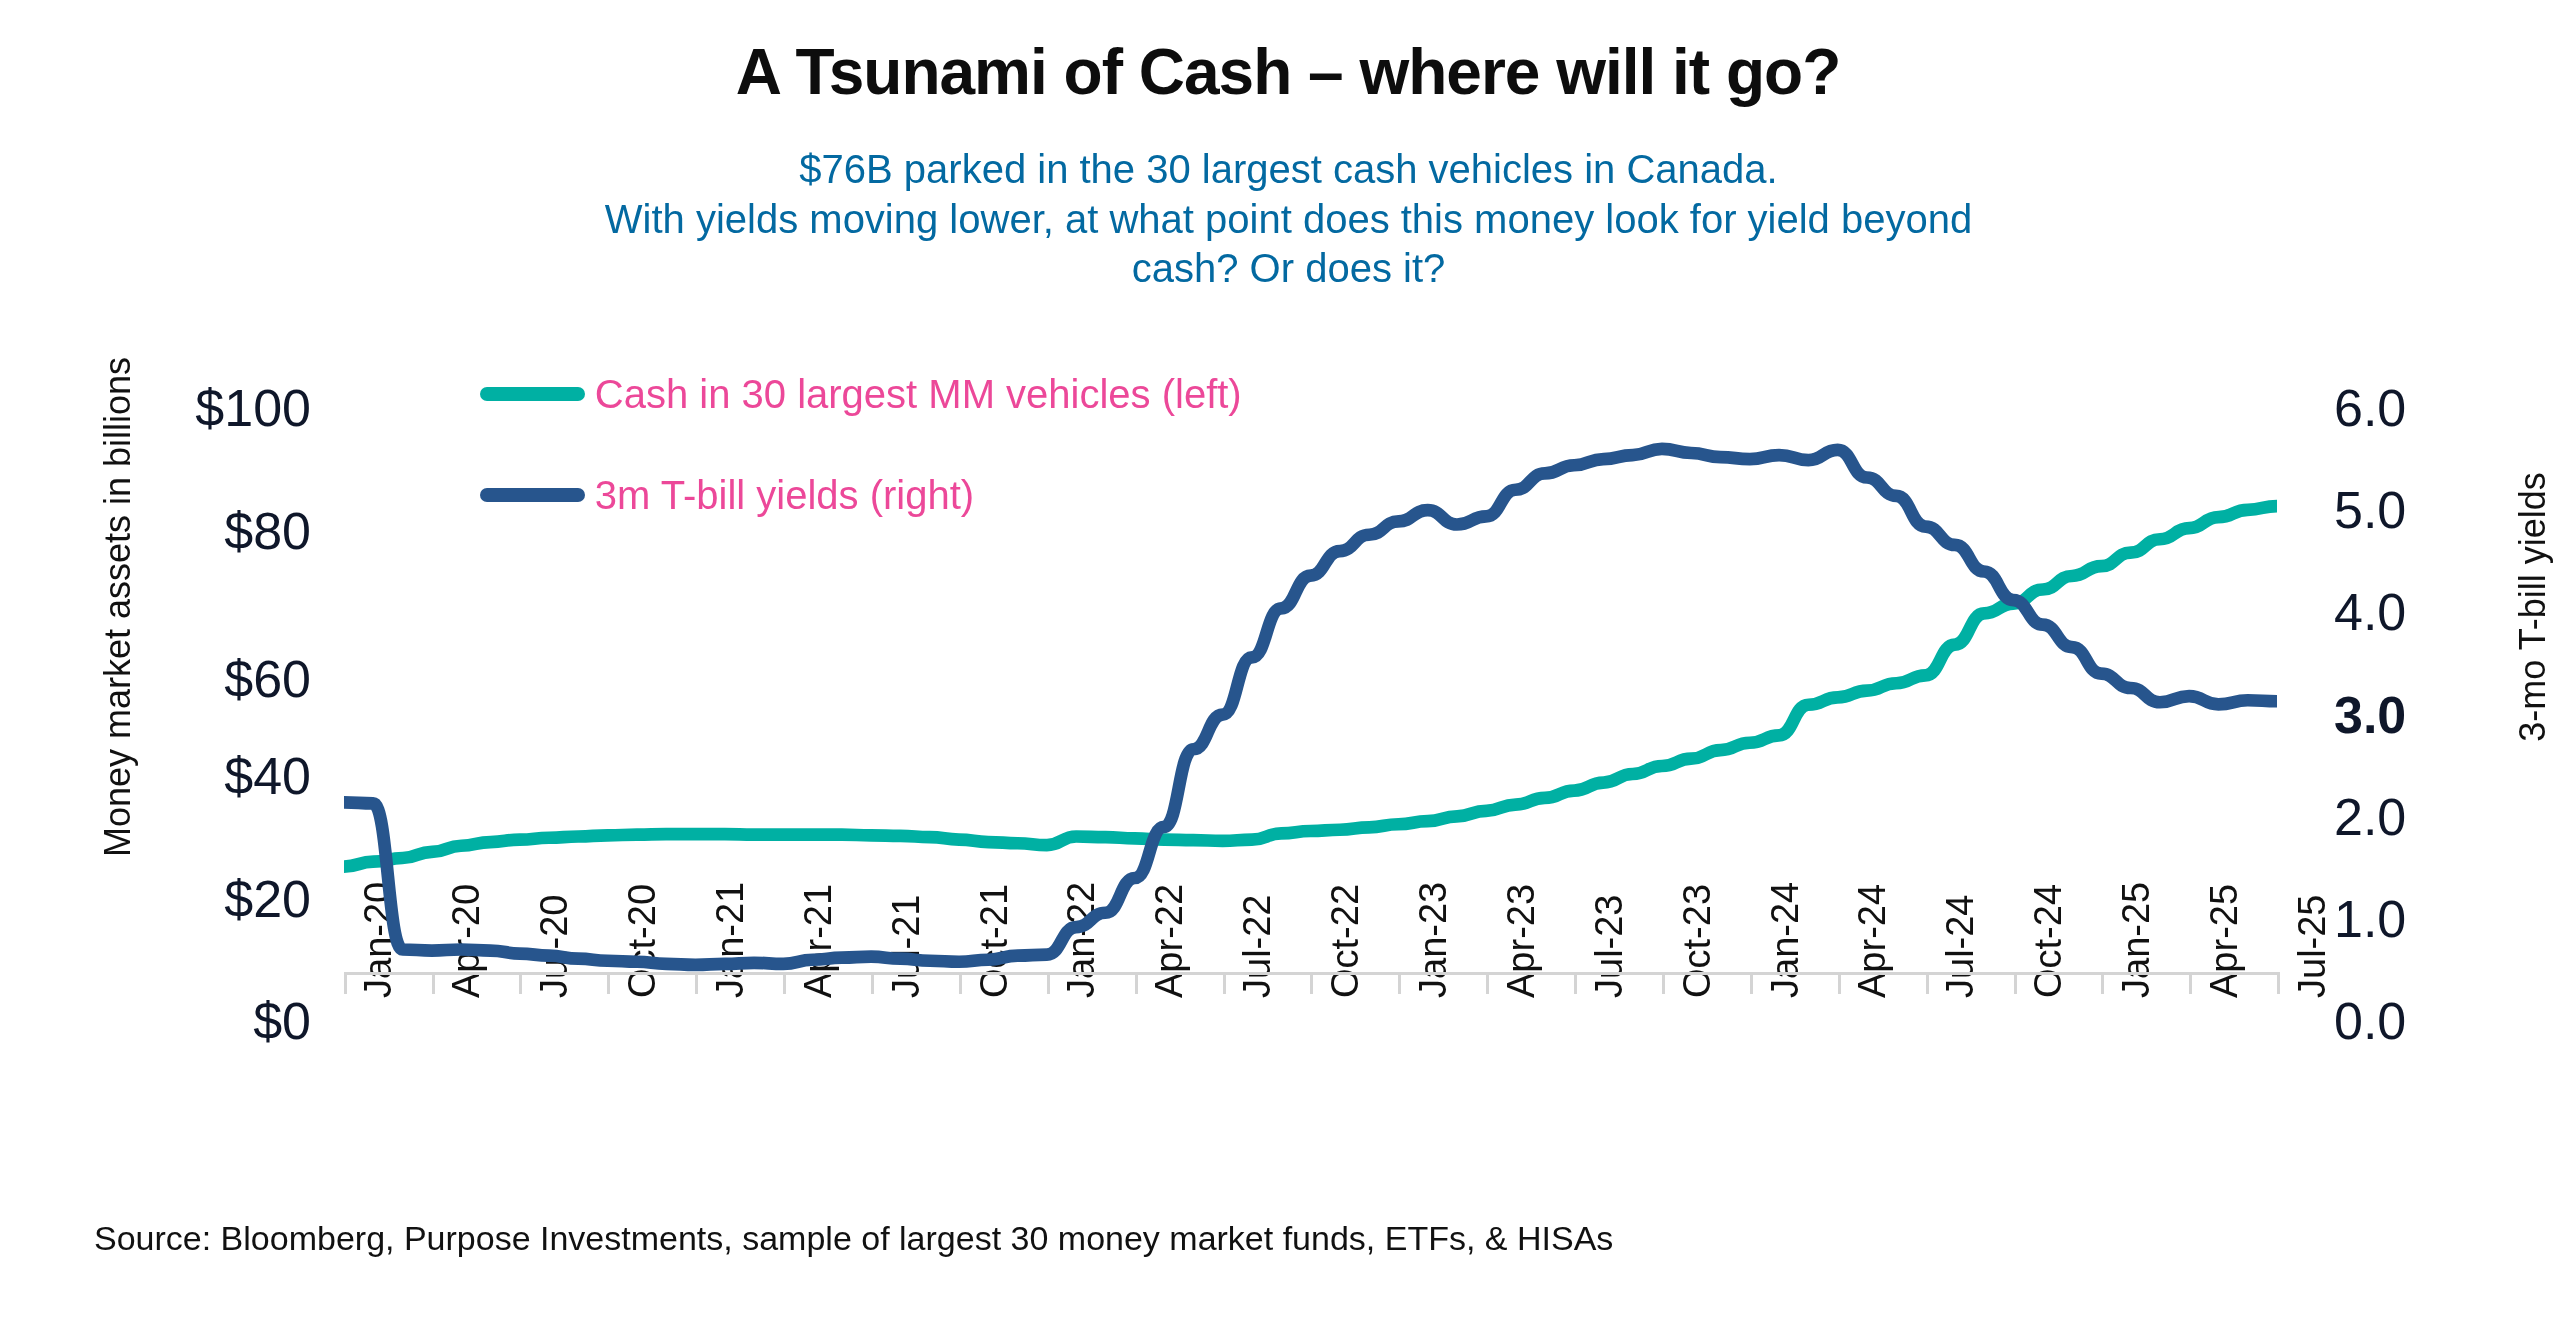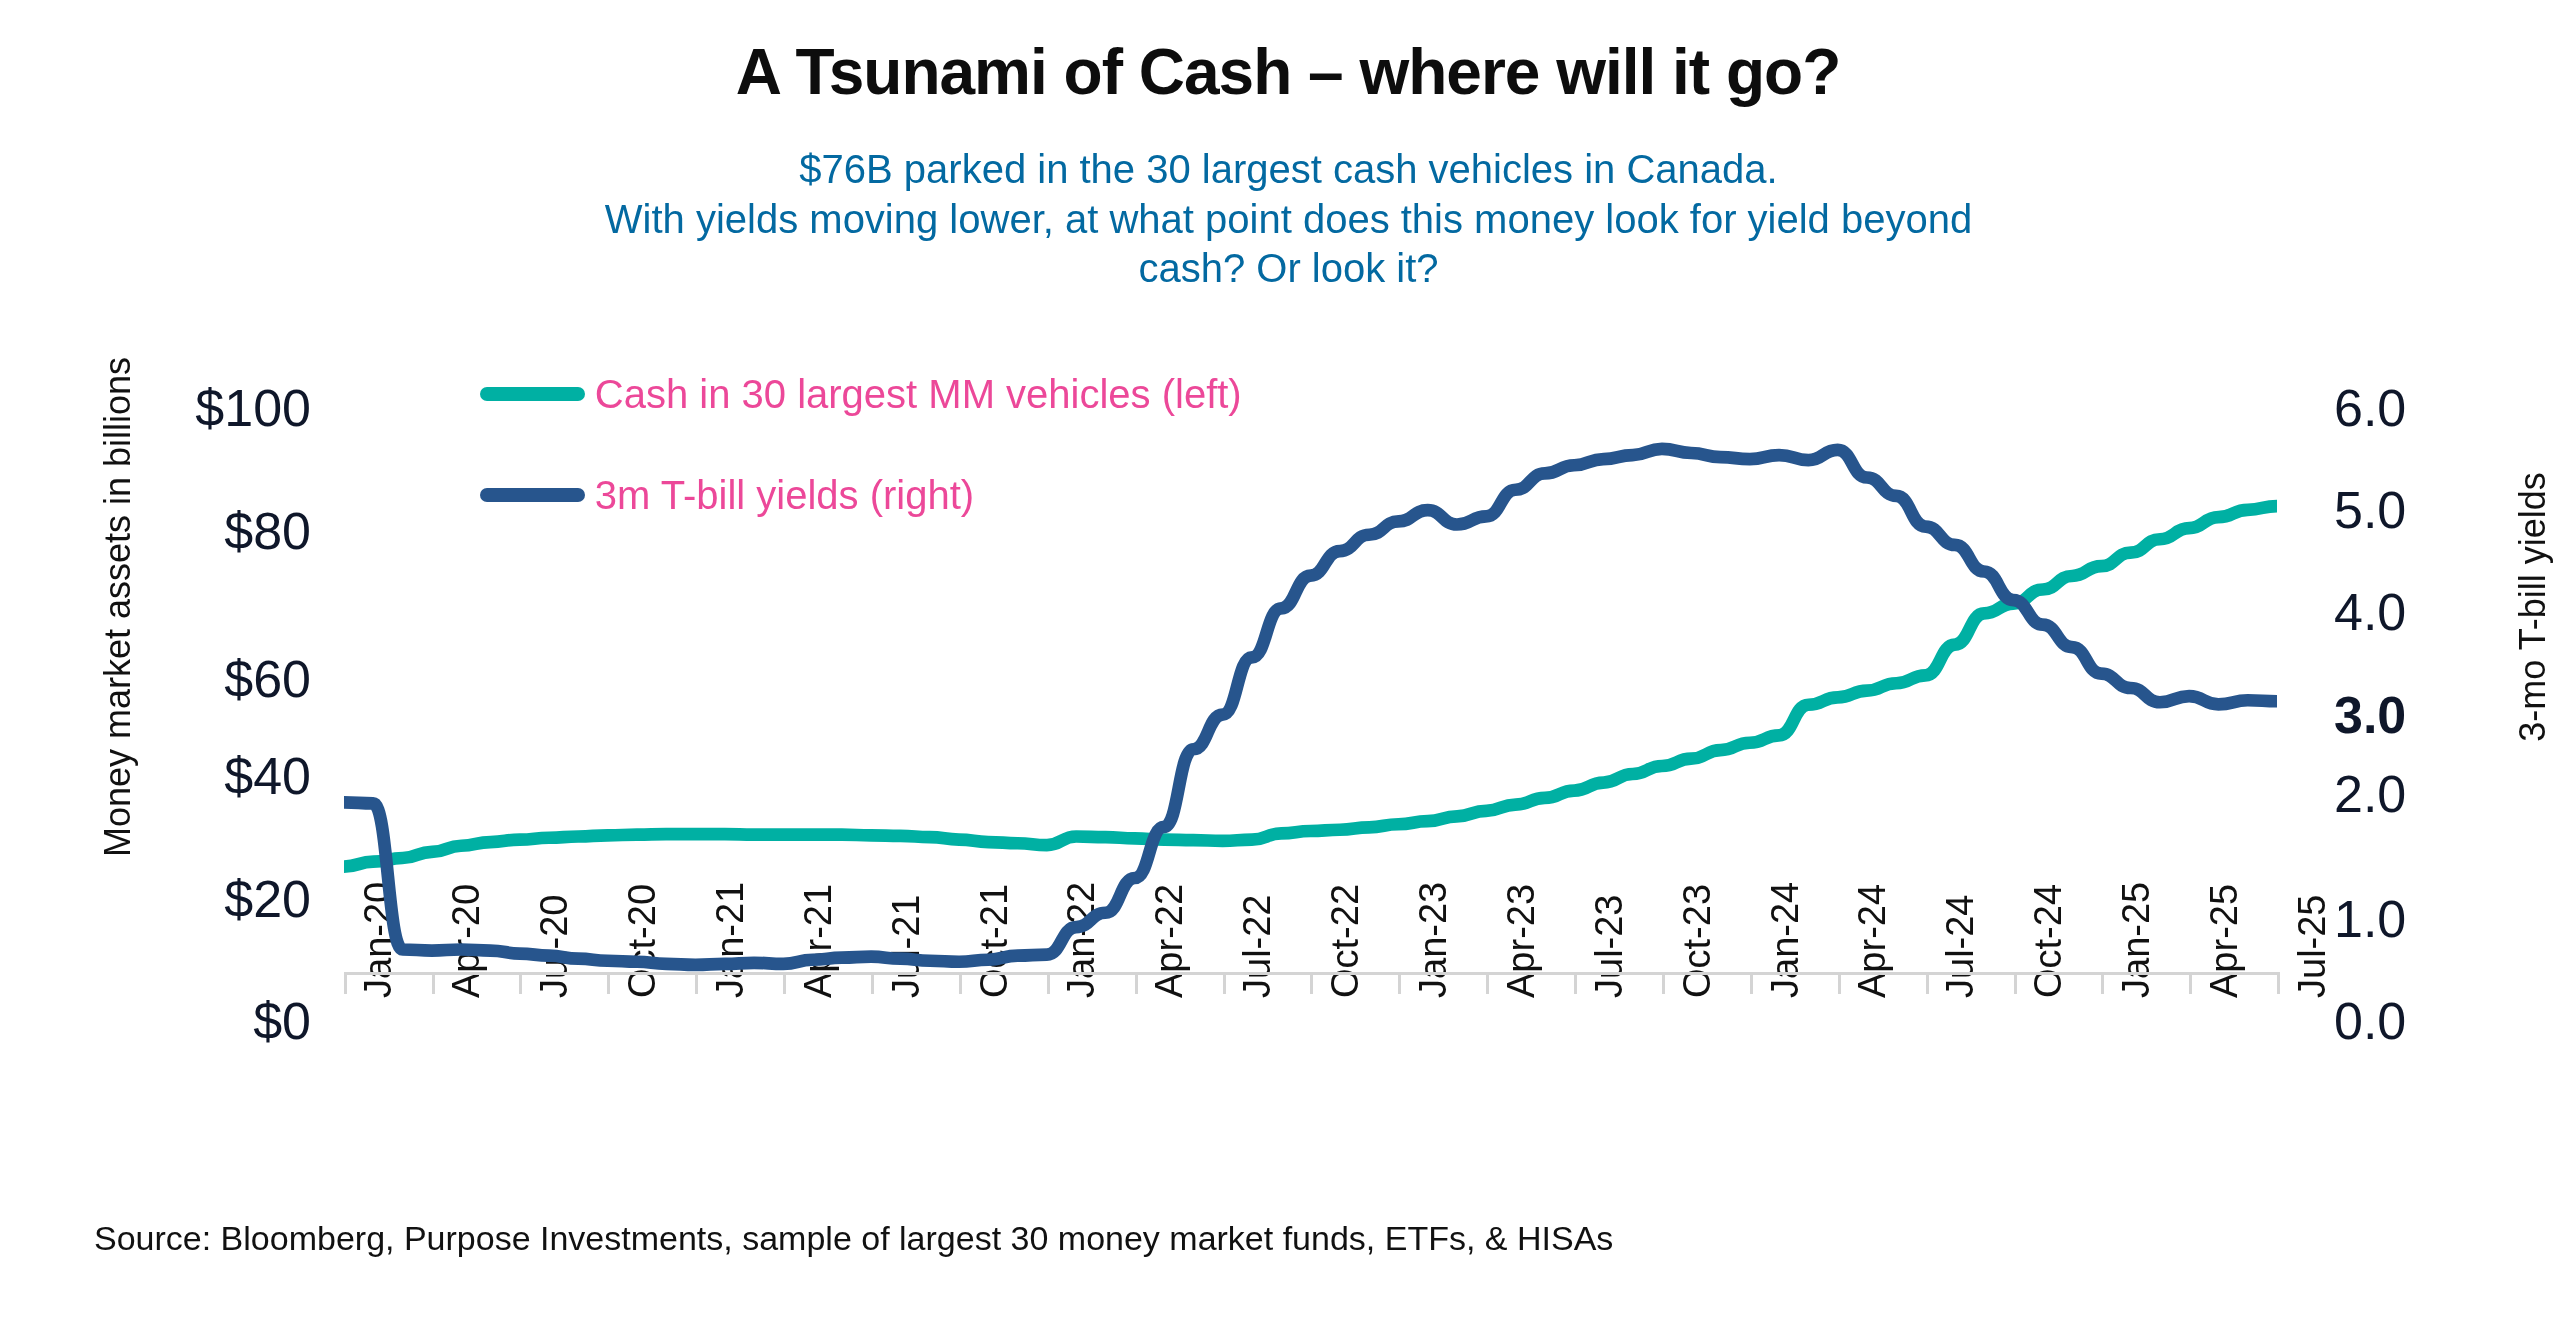--- a/index.html
+++ b/index.html
@@ -143,38 +143,38 @@
 </head>
 <body>
 
 <div id="root">
 
   <div id="title">A Tsunami of Cash – where will it go?</div>
 
   <div id="subtitle">
     <span class="sline">$76B parked in the 30 largest cash vehicles in Canada.</span>
     <span class="sline">With yields moving lower, at what point does this money look for yield beyond</span>
-    <span class="sline">cash? Or look it?</span>
+    <span class="sline">cash? Or does it?</span>
   </div>
 
   <div id="ylabel-left">Money market assets in billions</div>
   <div id="ylabel-right">3-mo T-bill yields</div>
 
   <div id="ytick-left-layer">
       <div class="ytick left" style="top: 947px;">$0</div>
       <div class="ytick left" style="top: 825px;">$20</div>
       <div class="ytick left" style="top: 702px;">$40</div>
       <div class="ytick left" style="top: 605px;">$60</div>
       <div class="ytick left" style="top: 457px;">$80</div>
       <div class="ytick left" style="top: 334px;">$100</div>
     </div>
   <div id="ytick-right-layer">
       <div class="ytick right" style="top: 947px;">0.0</div>
       <div class="ytick right" style="top: 845px;">1.0</div>
-      <div class="ytick right" style="top: 720px;">2.0</div>
+      <div class="ytick right" style="top: 743px;">2.0</div>
       <div class="ytick right" style="top: 641px; font-weight: bold;">3.0</div>
       <div class="ytick right" style="top: 538px;">4.0</div>
       <div class="ytick right" style="top: 436px;">5.0</div>
       <div class="ytick right" style="top: 334px;">6.0</div>
     </div>
   <div id="xtick-layer">
       <div class="xtick" style="left: 357px; top: 998px;">Jan-20</div>
       <div class="xtick" style="left: 445px; top: 998px;">Apr-20</div>
       <div class="xtick" style="left: 533px; top: 998px;">Jul-20</div>
       <div class="xtick" style="left: 621px; top: 998px;">Oct-20</div>

